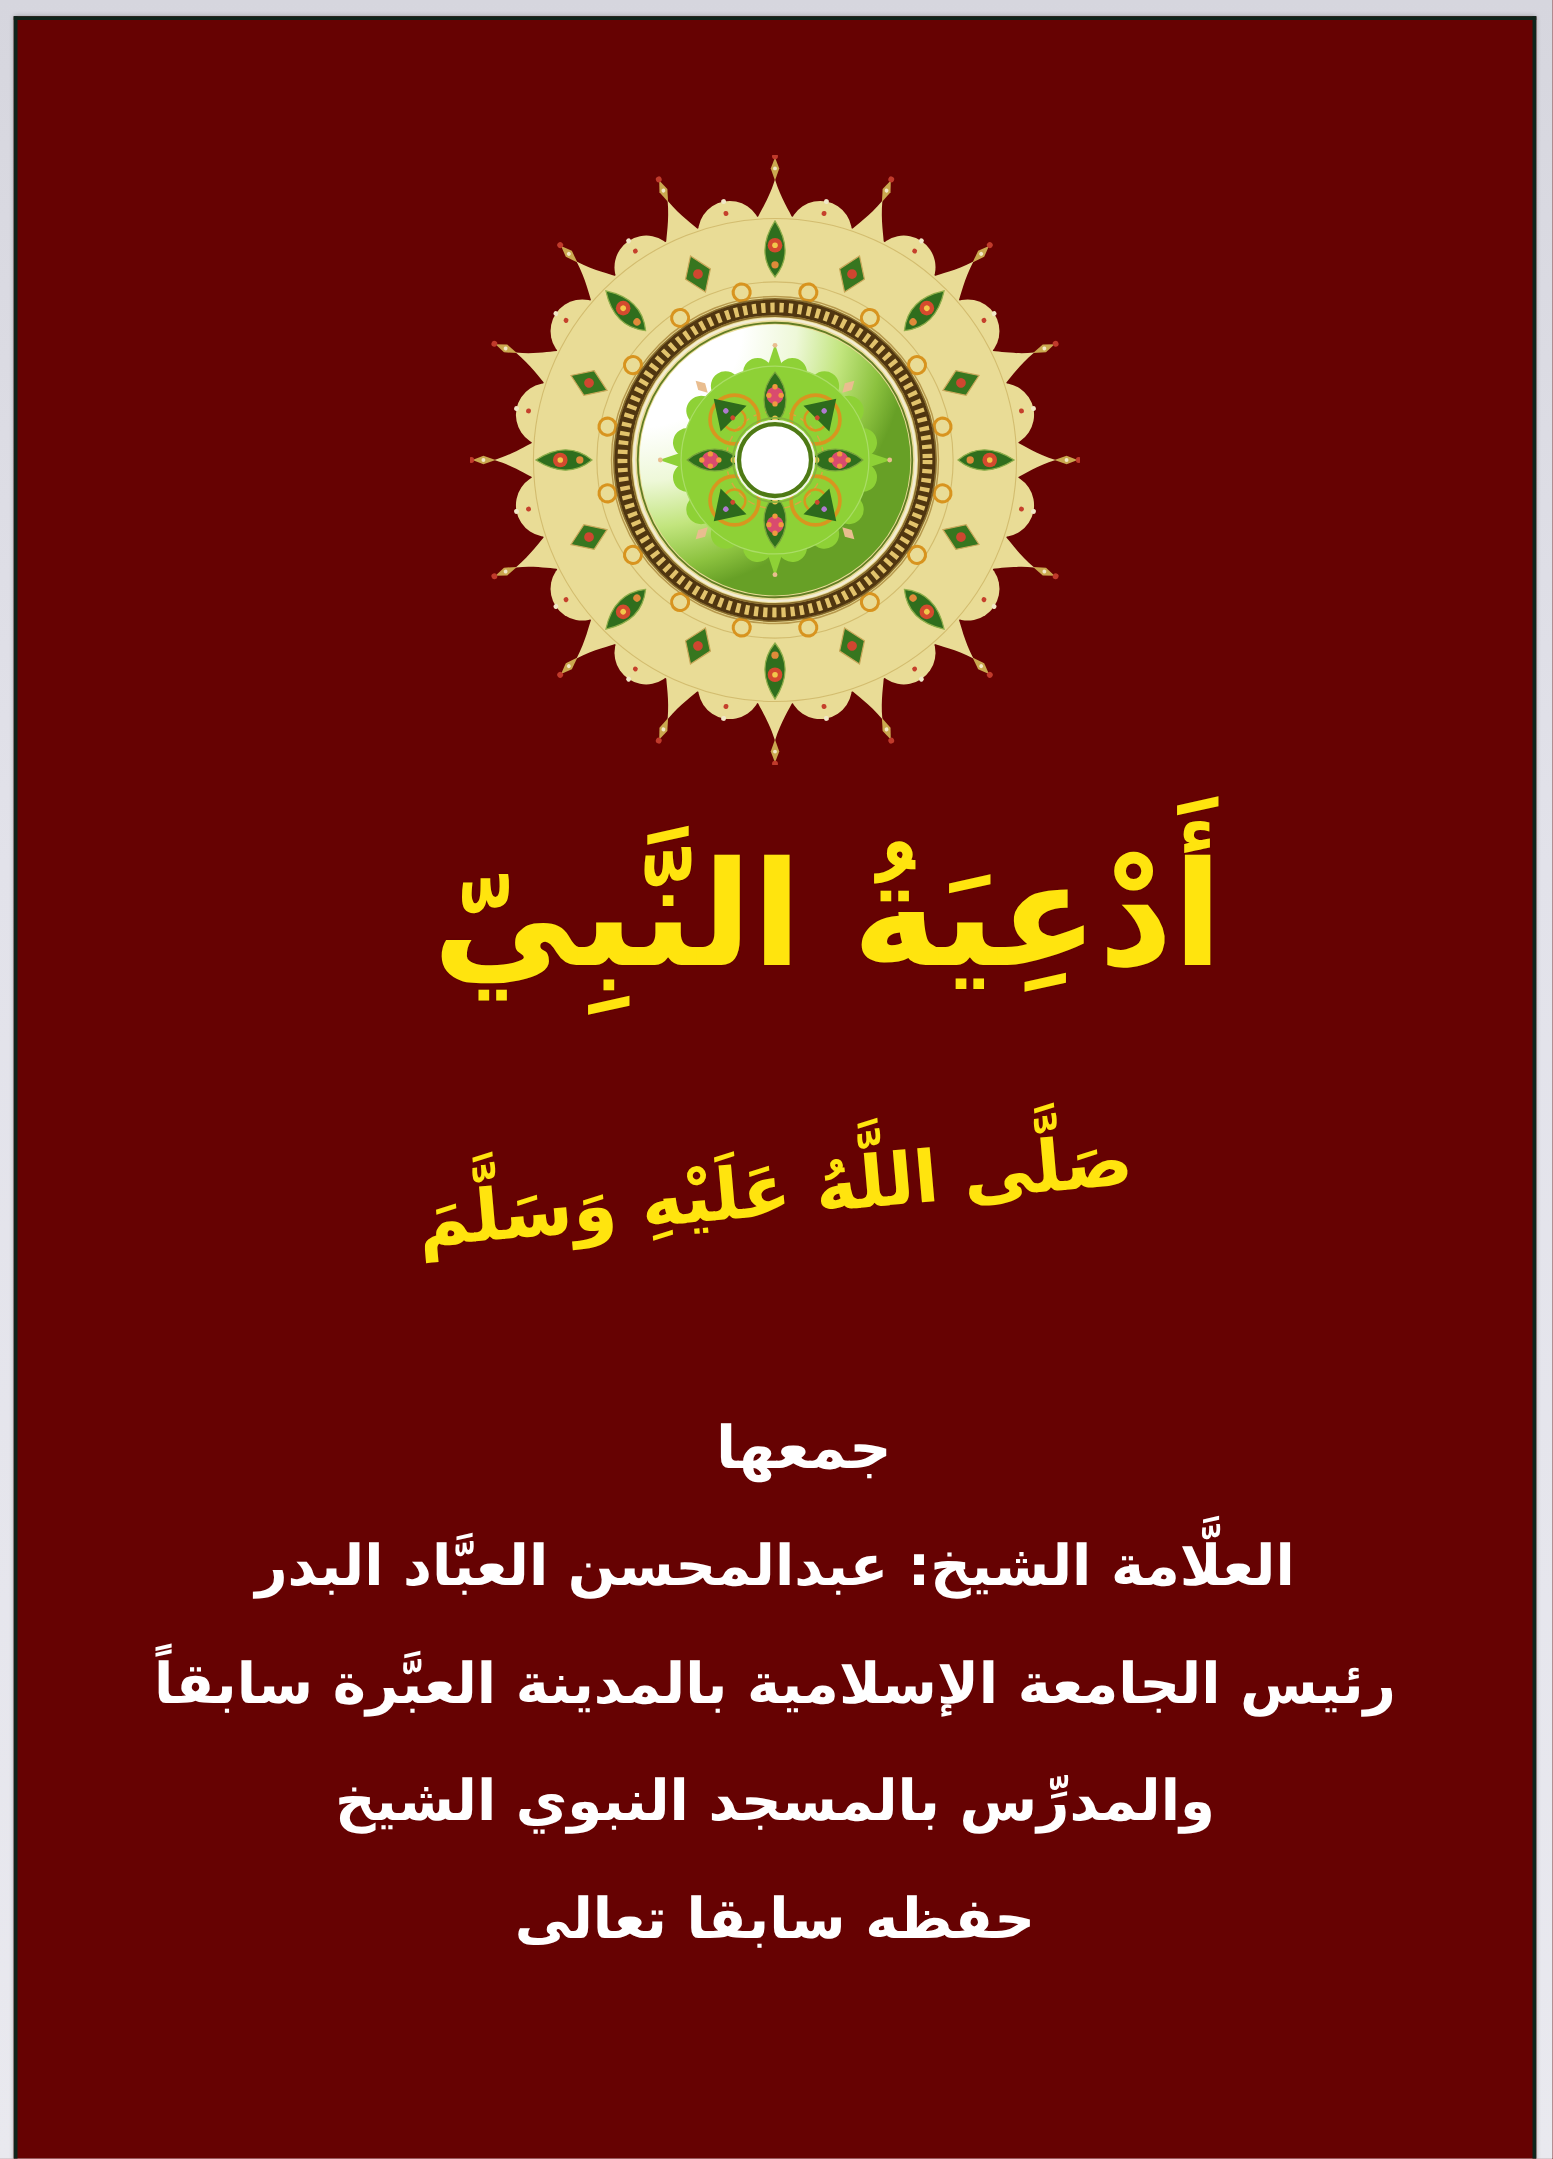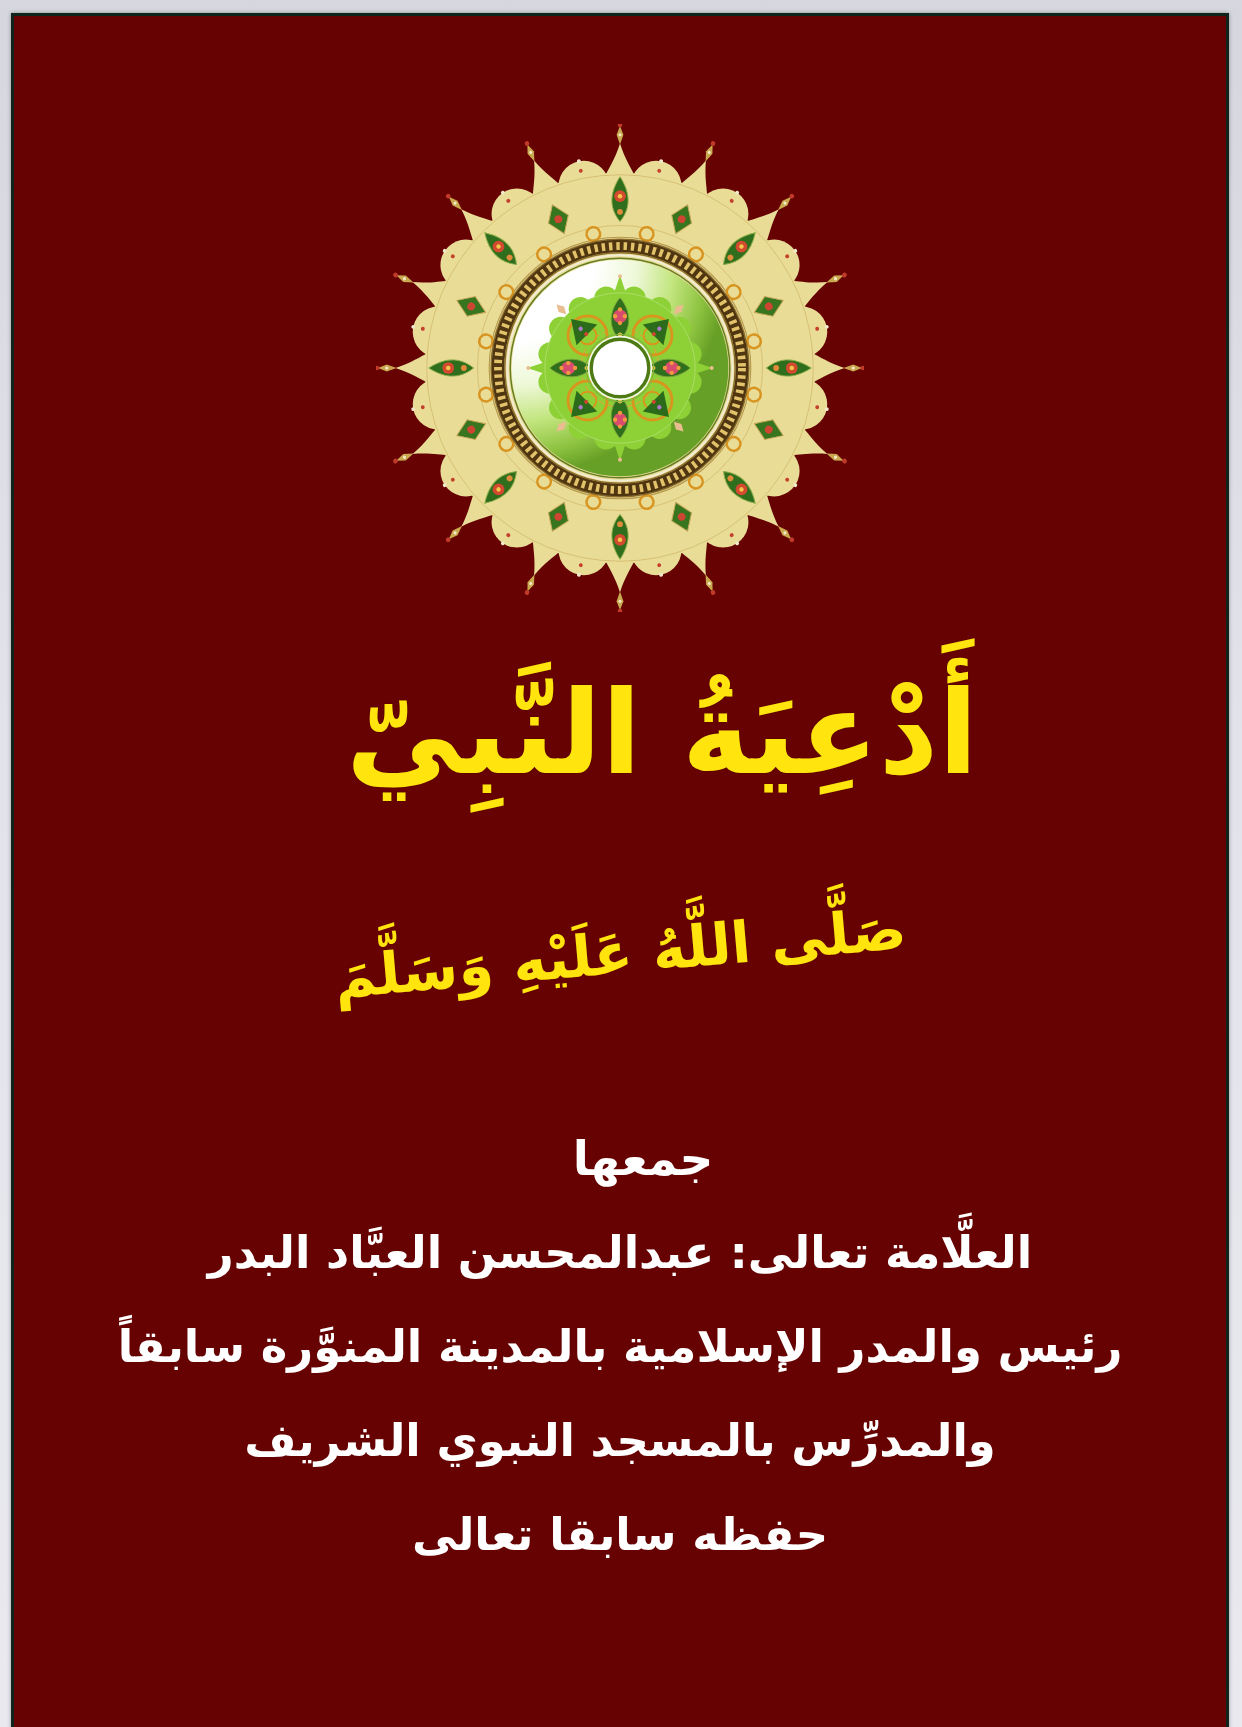--- a/index.html
+++ b/index.html
@@ -311,20 +311,20 @@
         <circle r="29.5" fill="#ffffff" stroke="#4e7a15" stroke-width="3.5"></circle>
       </svg>
     </div>
 
     <div class="arabic book-title">أَدْعِيَةُ النَّبِيّ</div>
 
     <div class="arabic salawat">صَلَّى اللَّهُ عَلَيْهِ وَسَلَّمَ</div>
 
     <div class="credits">
       <div class="credit-line first">جمعها</div>
-      <div class="credit-line">العلَّامة تعالى: عبدالمحسن العبَّاد البدر</div>
-      <div class="credit-line">رئيس والمدر الإسلامية بالمدينة المنوَّرة سابقاً</div>
-      <div class="credit-line">والمدرِّس بالمسجد النبوي الشريف</div>
+      <div class="credit-line">العلَّامة الشيخ: عبدالمحسن العبَّاد البدر</div>
+      <div class="credit-line">رئيس الجامعة الإسلامية بالمدينة العبَّرة سابقاً</div>
+      <div class="credit-line">والمدرِّس بالمسجد النبوي الشيخ</div>
       <div class="credit-line">حفظه سابقا تعالى</div>
     </div>
 
   </div>
 </div>
 
 </body></html>

